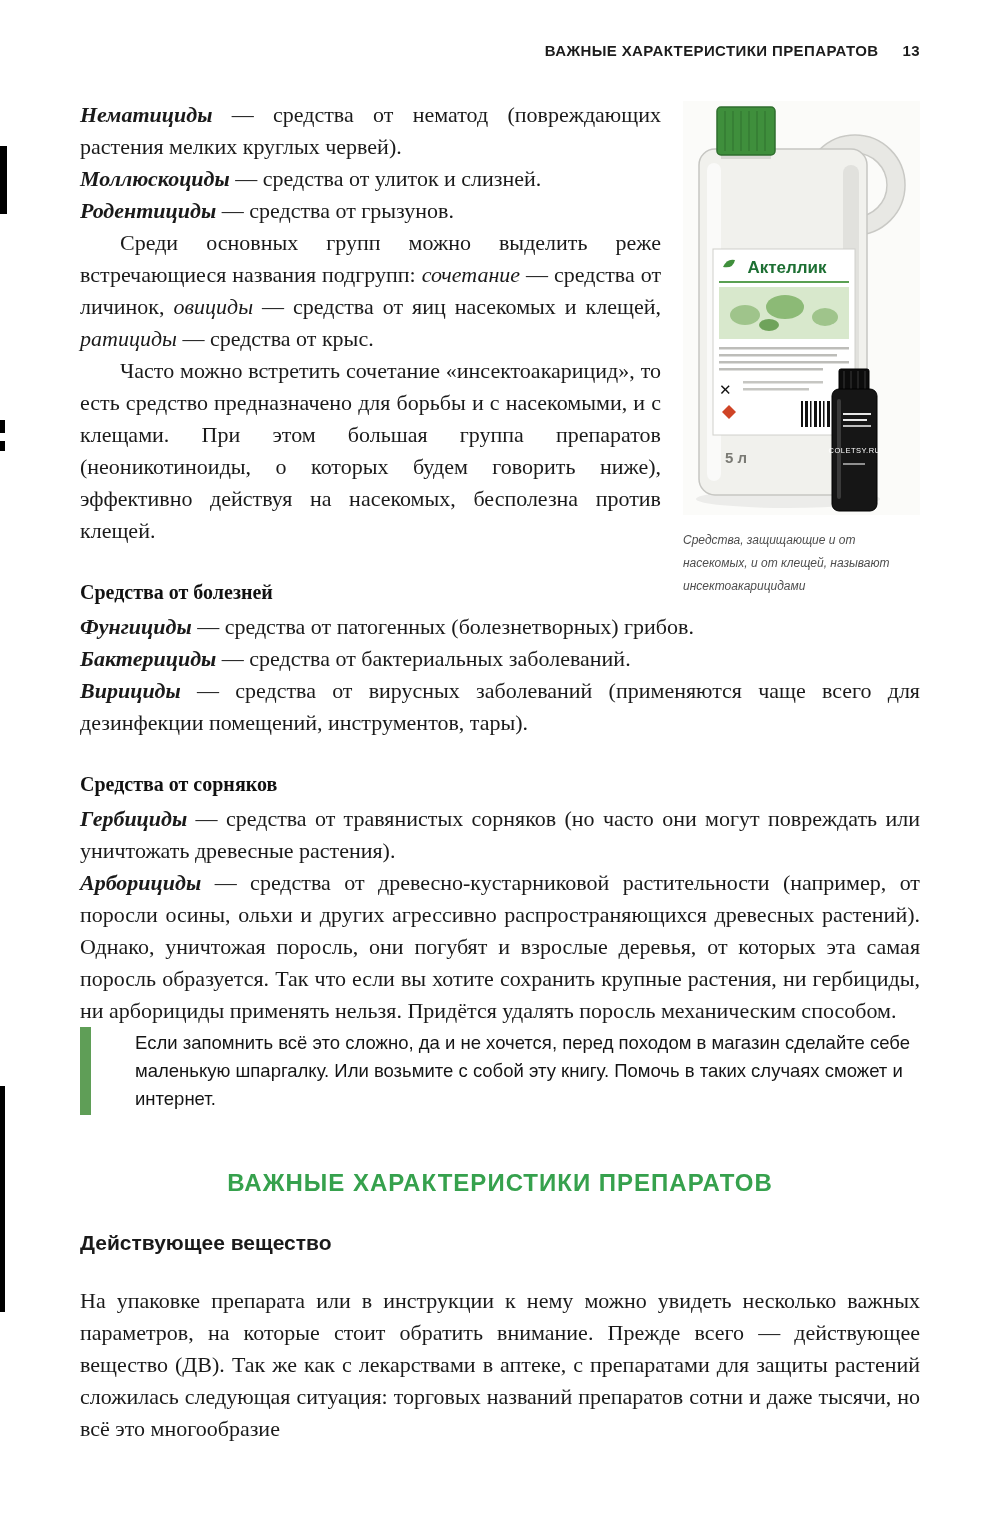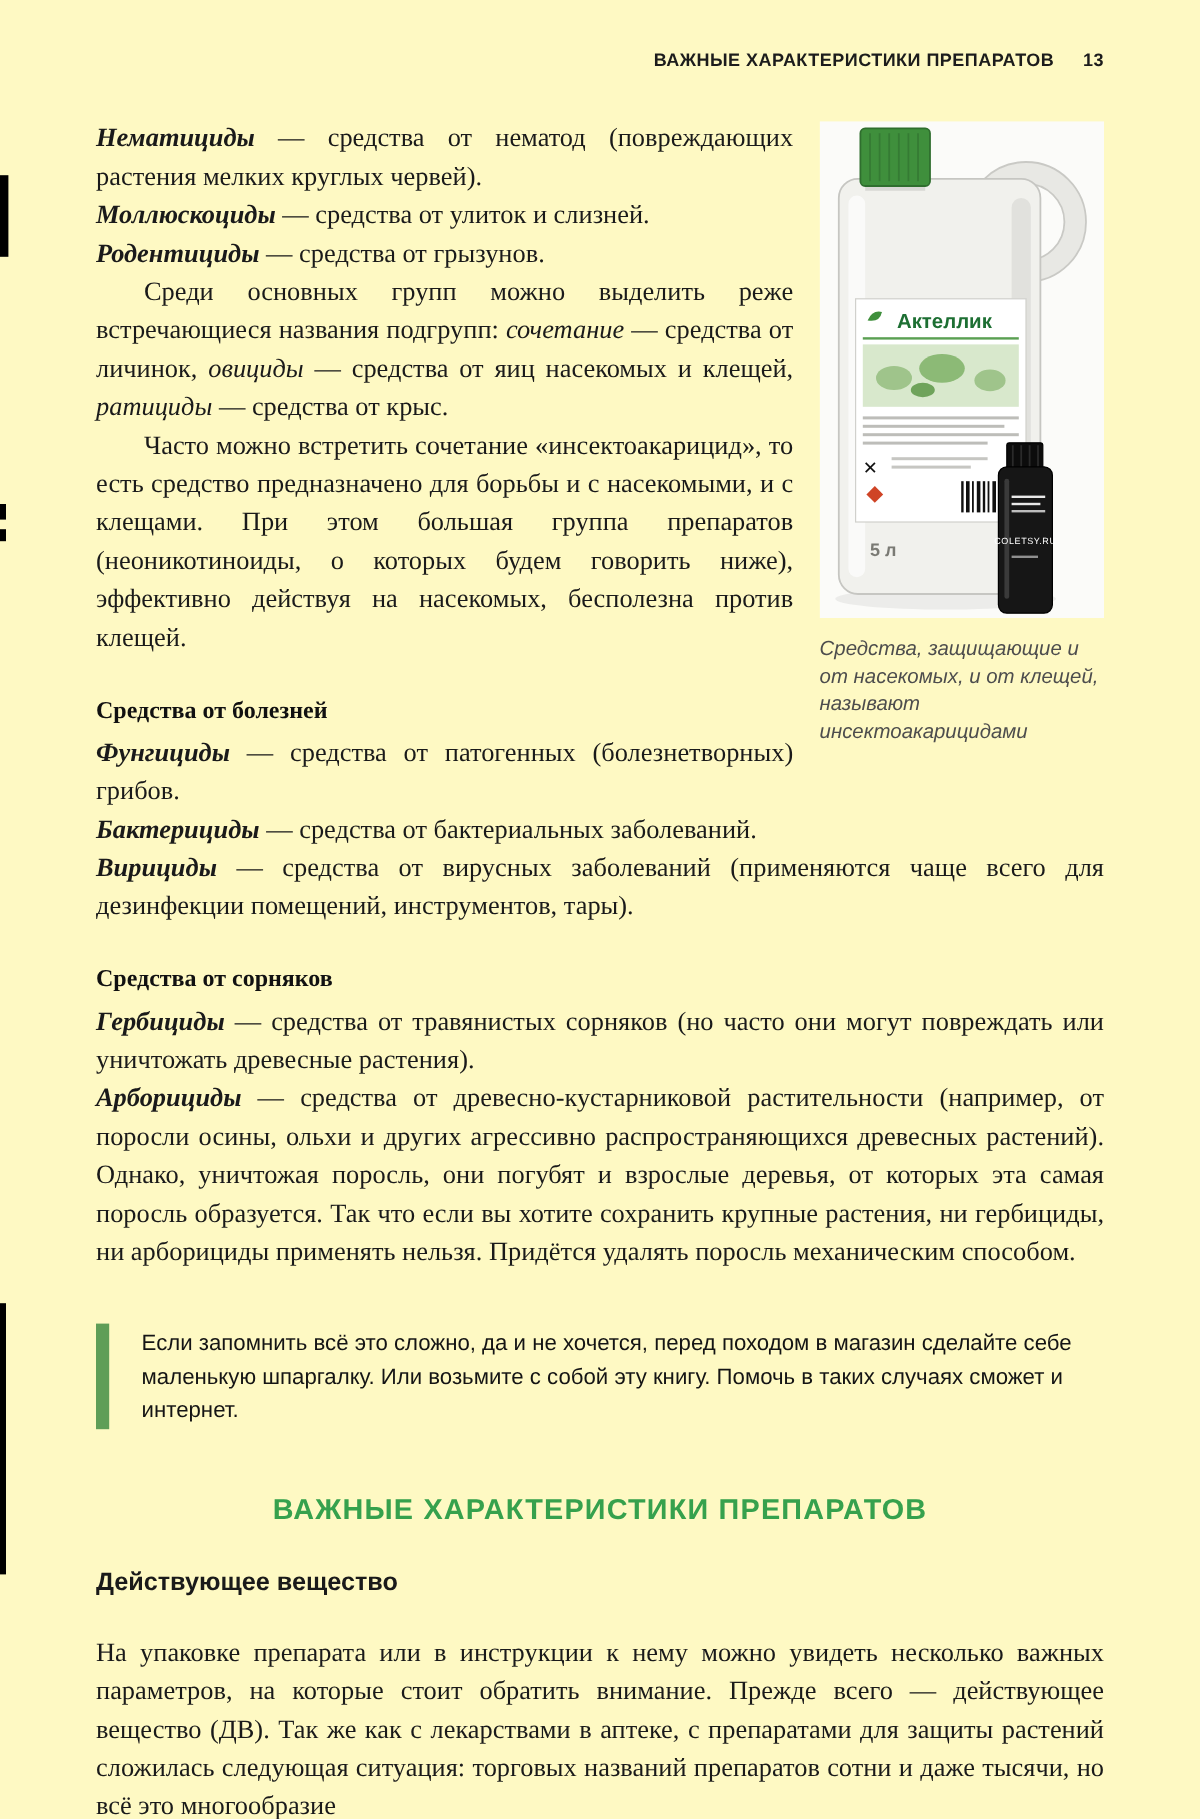--- a/index.html
+++ b/index.html
@@ -1,20 +1,20 @@
 <!DOCTYPE html>
 <html><head>
 <meta charset="utf-8">
 <style>
   html,body{margin:0;padding:0;background:#e9e9e9;}
   .page{
     position:relative;
     width:1000px;height:1516px;
     margin:0 auto;
-    background:#fef9c3;
+    background:#ffffff;
     font-family:"Liberation Serif", serif;
     color:#1a1a1a;
     overflow:hidden;
   }
   
   .print-mark{position:absolute;left:0;background:#000;}
   .pm1{top:146px;width:7px;height:68px;}
   .pm2{top:420px;width:5px;height:13px;}
   .pm3{top:441px;width:5px;height:10px;}
   .pm4{top:1086px;width:5px;height:226px;}
@@ -29,36 +29,36 @@
     padding:40px 80px 0 80px;
     font-size:22px;line-height:32px;text-align:justify;
   }
   .figure{
     float:right;width:237px;margin:2px 0 6px 22px;
   }
   .photo{width:237px;height:414px;}
   .caption{
     margin-top:14px;
     font-family:"Liberation Sans", sans-serif;
-    font-style:italic;font-size:17px;line-height:23px;
+    font-style:italic;font-size:12px;line-height:23px;
     color:#4d4d4d;text-align:left;
   }
   .para{margin:0;}
   .para.indent{text-indent:40px;}
   .term{font-weight:bold;font-style:italic;}
   .subhead{
     margin:30px 0 4px 0;
     font-family:Liberation Serif, serif;
     font-size:20px;font-weight:bold;color:#111;
     text-align:left;line-height:30px;
   }
   .tip{
-    display:flex;margin-top:44px;
+    display:flex;
     border-left:11px solid #5f9e57;
-    padding-left:27px;
+    padding-left:44px;
   }
   .tip-text{
     margin:2px 0;
     font-family:"Liberation Sans", sans-serif;
     font-size:18.5px;line-height:28px;color:#141414;
     text-align:left;
   }
   .main-head{
     margin:52px 0 0 0;
     font-family:"Liberation Sans", sans-serif;

